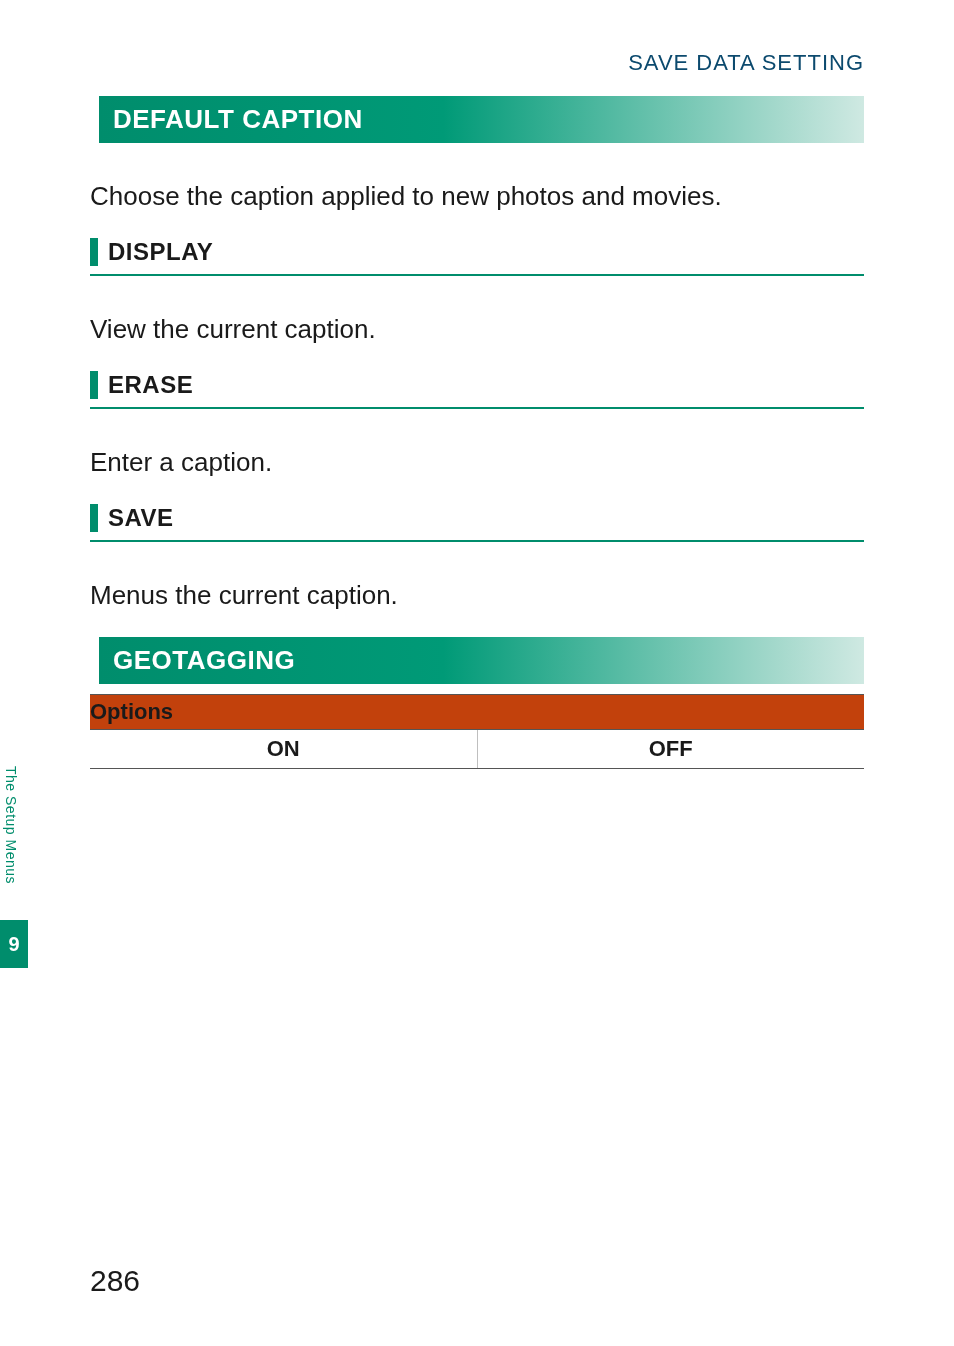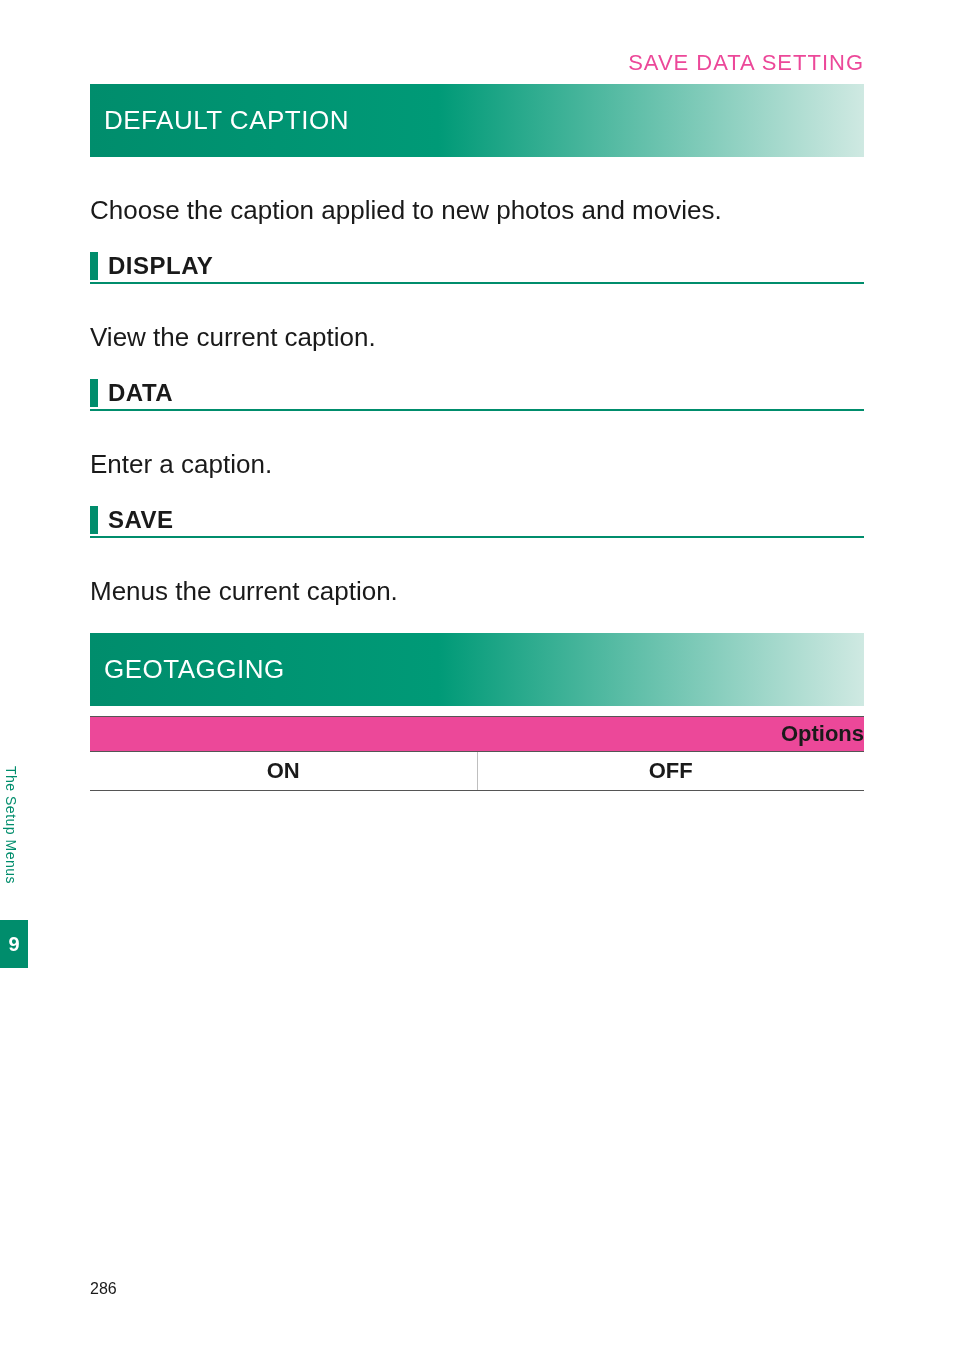--- a/index.html
+++ b/index.html
@@ -1,74 +1,74 @@
 <!DOCTYPE html>
 <html><head>
 <meta charset="utf-8">
 <style>
   * { margin: 0; padding: 0; box-sizing: border-box; }
   html, body { width: 954px; height: 1346px; background: #ffffff; font-family: "Segoe UI", Arial, sans-serif; color: #1a1a1a; }
   .page { position: relative; width: 954px; height: 1346px; padding: 50px 90px 40px 90px; }
-  .header-right { text-align: right; font-size: 22px; letter-spacing: 1px; color: #ec4899; font-weight: 300; margin-bottom: 8px; }
+  .header-right { text-align: right; font-size: 22px; letter-spacing: 1px; color: #0c4a6e; font-weight: 300; margin-bottom: 20px; }
   .section-header {
     background: linear-gradient(to right, #008d6c 0%, #009a77 45%, #cfe9e2 100%);
-    color: #ffffff; font-weight: 400; font-size: 26px;
-    padding: 21px 14px; letter-spacing: 0.5px; margin-bottom: 10px;
+    color: #ffffff; font-weight: 700; font-size: 26px;
+    padding: 8px 14px; letter-spacing: 0.5px; margin-bottom: 10px; margin-left: 9px;
   }
   .body-text { font-size: 26px; line-height: 1.35; margin-bottom: 24px; margin-top: 36px; }
   .sub-header {
     display: flex; align-items: center; border-bottom: 2px solid #008d6c;
-    padding-bottom: 2px; margin-bottom: 3px; margin-top: 4px;
+    padding-bottom: 8px; margin-bottom: 3px; margin-top: 4px;
   }
   .sub-bar { width: 8px; height: 28px; background: #008d6c; margin-right: 10px; }
   .sub-title { font-weight: 700; font-size: 24px; letter-spacing: 0.5px; }
   .options-table { width: 100%; border-collapse: collapse; margin-top: 6px; }
   .options-header-cell {
-    text-align: right; font-weight: 700; font-size: 22px;
-    background: #ec4899; border-top: 1px solid #555; border-bottom: 1px solid #555;
+    text-align: left; font-weight: 700; font-size: 22px;
+    background: #c2410c; border-top: 1px solid #555; border-bottom: 1px solid #555;
     padding: 4px 0;
   }
   .options-row td {
     width: 50%; text-align: center; font-weight: 700; font-size: 22px;
     padding: 6px 0; border-bottom: 1px solid #555;
   }
   .options-row td:first-child { border-right: 1px solid #bfbfbf; }
   .side-tab {
     position: absolute; left: 0; top: 740px; width: 22px; height: 170px;
     display: flex; flex-direction: column; align-items: center; justify-content: center;
     color: #008d6c; font-size: 14px; writing-mode: vertical-rl;
     letter-spacing: 0.5px;
   }
   .side-chapter {
     position: absolute; left: 0; top: 920px; width: 28px; height: 48px;
     background: #008d6c; color: #ffffff; display: flex; align-items: center; justify-content: center;
     font-weight: 700; font-size: 20px;
   }
-  .page-number { position: absolute; left: 90px; bottom: 48px; font-size: 16px; }
+  .page-number { position: absolute; left: 90px; bottom: 48px; font-size: 30px; }
   b { font-weight: 700; }
 </style>
 </head>
 <body>
 
 <div class="page">
 
   <div class="header-right">SAVE DATA SETTING</div>
 
   <div class="section-header">DEFAULT CAPTION</div>
   <p class="body-text">Choose the caption applied to new photos and movies.</p>
 
   <div class="sub-header">
     <div class="sub-bar"></div>
     <span class="sub-title">DISPLAY</span>
   </div>
   <p class="body-text">View the current caption.</p>
 
   <div class="sub-header">
     <div class="sub-bar"></div>
-    <span class="sub-title">DATA</span>
+    <span class="sub-title">ERASE</span>
   </div>
   <p class="body-text">Enter a caption.</p>
 
   <div class="sub-header">
     <div class="sub-bar"></div>
     <span class="sub-title">SAVE</span>
   </div>
   <p class="body-text">Menus the current caption.</p>
 
   <div class="section-header">GEOTAGGING</div>

